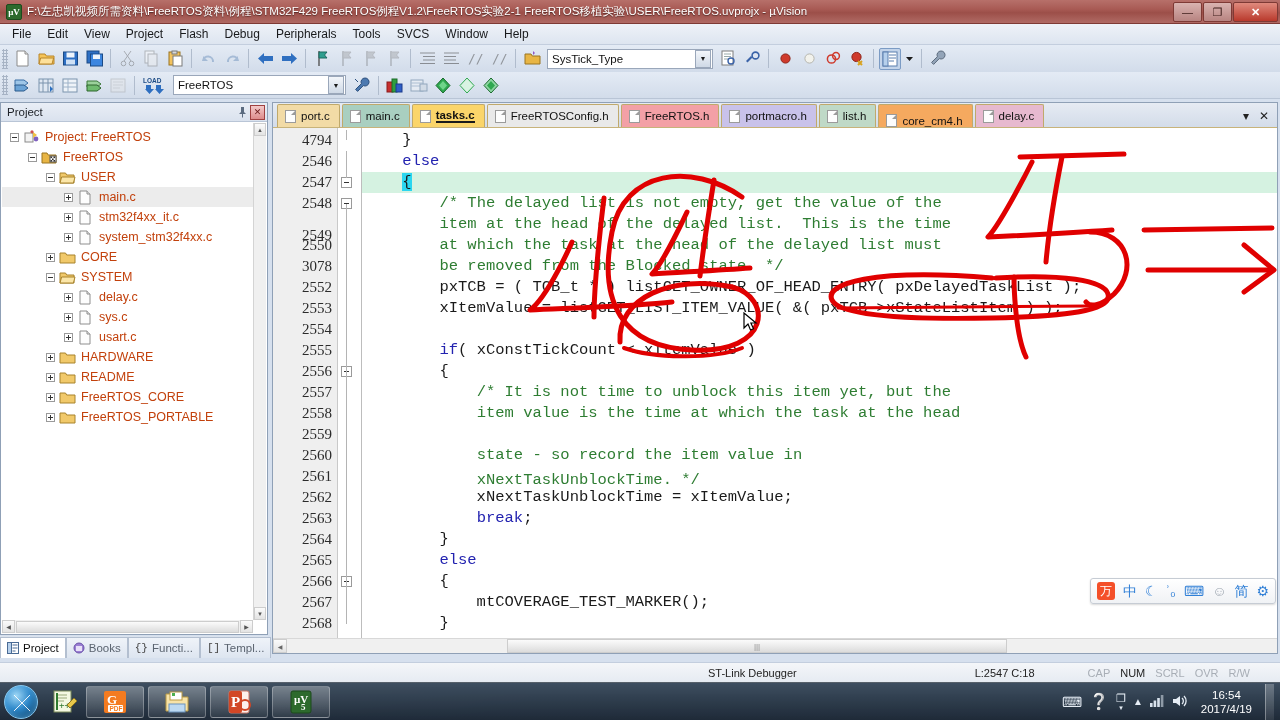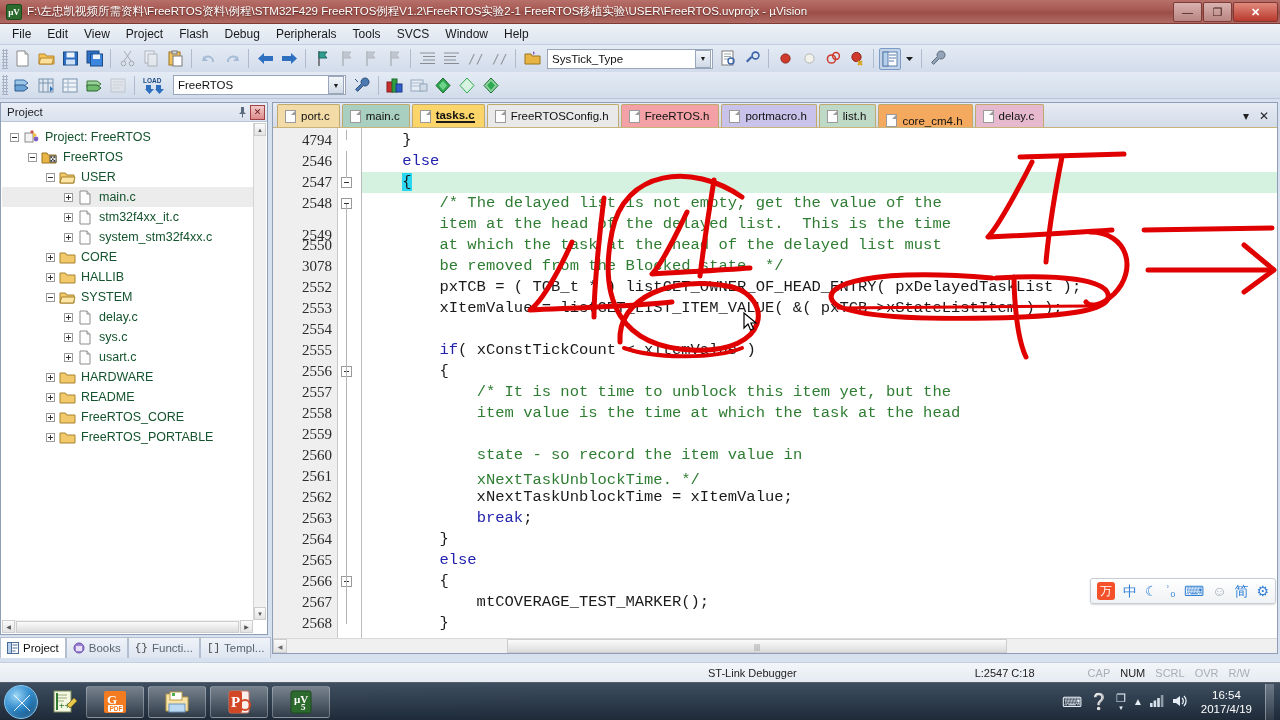--- a/index.html
+++ b/index.html
@@ -101,21 +101,21 @@
   #project-header .ph-btn.close {
     border: 1px solid #a04040; background: linear-gradient(to bottom,#f3c9c9,#dd8b8b);
     color:#6b1a1a; font-size: 9px; line-height:1;
   }
   #tree {
     position: absolute; left: 1px; top: 20px; right: 14px; bottom: 14px;
     overflow: hidden; padding-top: 4px; background:#fff;
   }
   .trow {
     height: 20px; display: flex; align-items: center; white-space: nowrap;
-    font-size: 12.5px; color: #14532d; padding-right: 4px;
+    font-size: 12.5px; color: #c2410c; padding-right: 4px;
   }
   .trow.sel { background: #ececec; }
   .tog {
     width: 9px; height: 9px; border: 1px solid #9a9a9a; background: #fff;
     position: relative; flex: 0 0 auto; margin-right: 4px;
   }
   .tog::before { content:""; position:absolute; left:1px; right:1px; top:3px; height:1px; background:#333; }
   .tog.plus::after { content:""; position:absolute; top:1px; bottom:1px; left:3px; width:1px; background:#333; }
   .tspacer { flex: 0 0 auto; }
   .ticon { width: 17px; height: 15px; margin-right: 5px; flex: 0 0 auto; }
@@ -693,28 +693,20 @@
           </svg></span>
         <span>system_stm32f4xx.c</span>
       </div>
       <div class="trow">
         <div class="tspacer" style="width: 44px;"></div>
         <div class="tog plus"></div>
         <span class="ticon"><svg width="17" height="15" viewBox="0 0 17 15">
             <path d="M1 3h5.5l1.2 2H16v8H1z" fill="#f1c96a" stroke="#a8832c"></path>
           </svg></span>
         <span>CORE</span>
-      </div>
-      <div class="trow">
-        <div class="tspacer" style="width: 44px;"></div>
-        <div class="tog plus"></div>
-        <span class="ticon"><svg width="17" height="15" viewBox="0 0 17 15">
-            <path d="M1 3h5.5l1.2 2H16v8H1z" fill="#f1c96a" stroke="#a8832c"></path>
-          </svg></span>
-        <span>HALLIB</span>
       </div>
       <div class="trow">
         <div class="tspacer" style="width: 44px;"></div>
         <div class="tog"></div>
         <span class="ticon"><svg width="17" height="15" viewBox="0 0 17 15">
             <path d="M1 3h5.5l1.2 2H15v8H1z" fill="#f1c96a" stroke="#a8832c"></path>
             <path d="M2.6 7h13.4L14.4 13H1z" fill="#fbe6a8" stroke="#a8832c"></path>
           </svg></span>
         <span>SYSTEM</span>
       </div>

